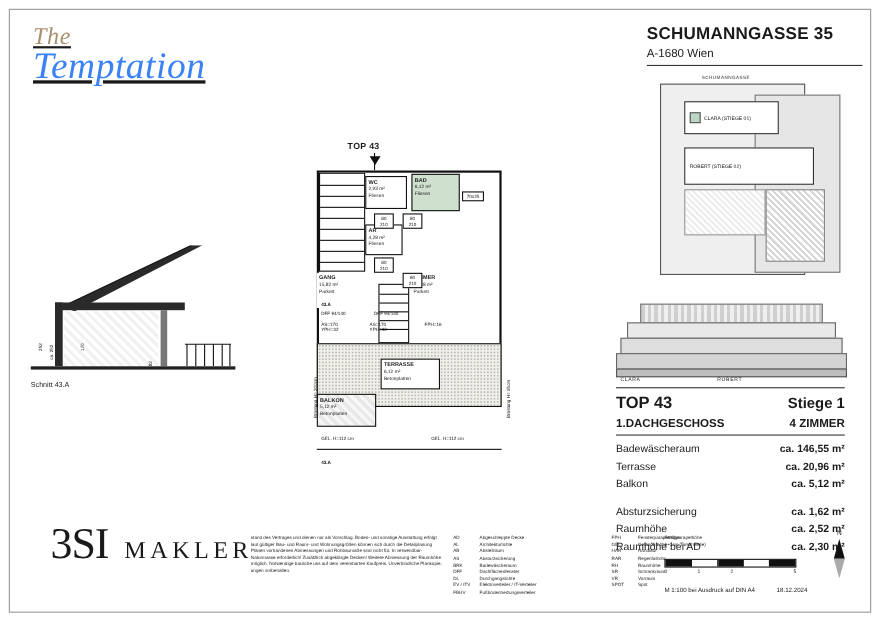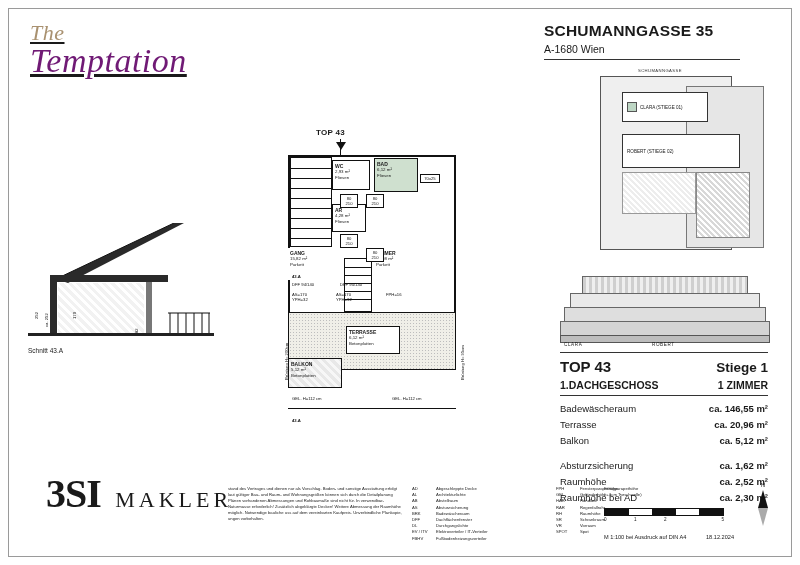--- a/index.html
+++ b/index.html
@@ -3,24 +3,24 @@
 <meta charset="utf-8">
 <style>
   html,body{margin:0;padding:0;background:#ffffff;}
   body{width:800px;height:565px;font-family:"Liberation Sans",sans-serif;color:#1a1a1a;overflow:hidden;}
   .page{position:relative;width:800px;height:565px;box-sizing:border-box;background:#fff;}
   .frame{position:absolute;left:8px;top:8px;width:784px;height:549px;border:1px solid #9a9a9a;box-sizing:border-box;}
 
   
   .brand{position:absolute;left:30px;top:20px;width:220px;text-decoration:underline;}
   .brand .l1{font-family:"Liberation Serif",serif;font-style:italic;font-size:22px;color:#a99170;letter-spacing:.5px;}
-  .brand .l2{font-family:"Liberation Serif",serif;font-style:italic;font-size:34px;color:#701a75;margin-top:-4px;letter-spacing:.5px;}
-
-  
-  .addr{position:absolute;left:544px;top:22px;width:196px;}
+  .brand .l2{font-family:"Liberation Serif",serif;font-style:italic;font-size:34px;color:#3b82f6;margin-top:-4px;letter-spacing:.5px;}
+
+  
+  .addr{position:absolute;left:588px;top:22px;width:196px;}
   .addr .street{font-size:15.5px;font-weight:bold;letter-spacing:.2px;}
   .addr .city{font-size:10.5px;margin-top:3px;}
   .addr .rule{border-bottom:1px solid #333;margin-top:4px;}
 
   
   .site{position:absolute;left:600px;top:68px;width:168px;height:190px;}
   .site .lot{position:absolute;left:0;top:8px;width:130px;height:172px;background:#efefef;border:1px solid #555;}
   .site .lot2{position:absolute;left:86px;top:18px;width:76px;height:160px;background:#e6e6e6;border:1px solid #777;}
   .site .blkA{position:absolute;left:22px;top:24px;width:86px;height:30px;background:#fff;border:1px solid #333;font-size:4.6px;display:flex;align-items:center;padding-left:4px;box-sizing:border-box;}
   .site .blkA .sw{width:8px;height:8px;background:#bdd6c4;border:1px solid #555;margin-right:3px;}
@@ -83,21 +83,21 @@
   .stair{position:absolute;border:1px solid #111;background:#fff;}
   .stair .st{position:absolute;left:0;width:100%;height:1px;background:#111;}
 
   .tag{position:absolute;font-size:4.2px;color:#111;line-height:5.4px;}
   .tagbox{position:absolute;border:1px solid #111;background:#fff;font-size:4.2px;line-height:5px;padding:1px;text-align:center;}
   .dimline{position:absolute;background:#111;}
   .dimv{position:absolute;font-size:4.2px;color:#111;transform:rotate(-90deg);transform-origin:left top;white-space:nowrap;}
 
   
   .logo{position:absolute;left:46px;top:470px;}
-  .logo .three{font-family:"Liberation Serif",serif;font-size:40px;font-weight:bold;letter-spacing:-1px;}
+  .logo .three{font-family:"Liberation Serif",serif;font-size:40px;font-weight:normal;letter-spacing:-1px;}
   .logo .mak{font-family:"Liberation Serif",serif;font-size:22px;letter-spacing:4px;margin-left:10px;}
 
   .discl{position:absolute;left:228px;top:486px;width:176px;font-size:4.2px;line-height:6px;color:#222;}
   .abbrA{position:absolute;left:412px;top:486px;width:126px;font-size:4.2px;line-height:6.2px;color:#222;}
   .abbrC{position:absolute;left:556px;top:486px;width:140px;font-size:4.2px;line-height:6.2px;color:#222;}
   .abbrrow{display:flex;}
   .abbrrow .k{width:24px;flex:none;}
   .abbrrow .v{flex:1;}
 
   .scalebar{position:absolute;left:604px;top:508px;width:120px;}
@@ -158,21 +158,21 @@
   </div>
 
   <div class="info">
     <div class="hr"></div>
     <div class="titleRow">
       <span class="t1">TOP 43</span>
       <span class="t2">Stiege 1</span>
     </div>
     <div class="subRow">
       <span class="s1">1.DACHGESCHOSS</span>
-      <span class="s2">1 ZIMMER</span>
+      <span class="s2">4 ZIMMER</span>
     </div>
     <div class="hr"></div>
     <div class="rows">
       <div class="row">
         <span class="k">Badewäscheraum</span>
         <span class="v">ca. 146,55 m²</span>
       </div>
       <div class="row">
         <span class="k">Terrasse</span>
         <span class="v">ca. 20,96 m²</span>

